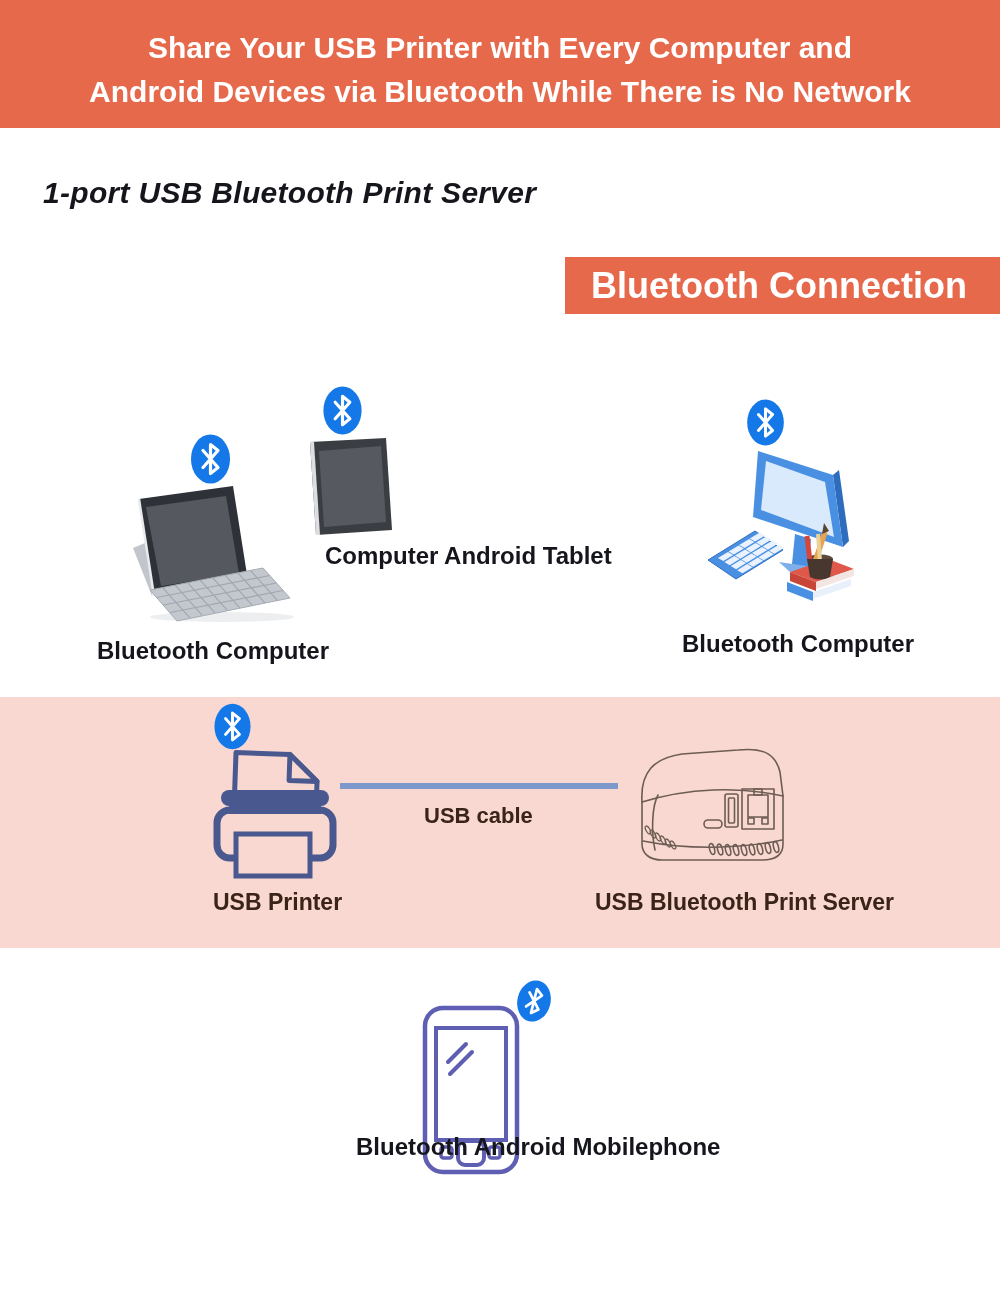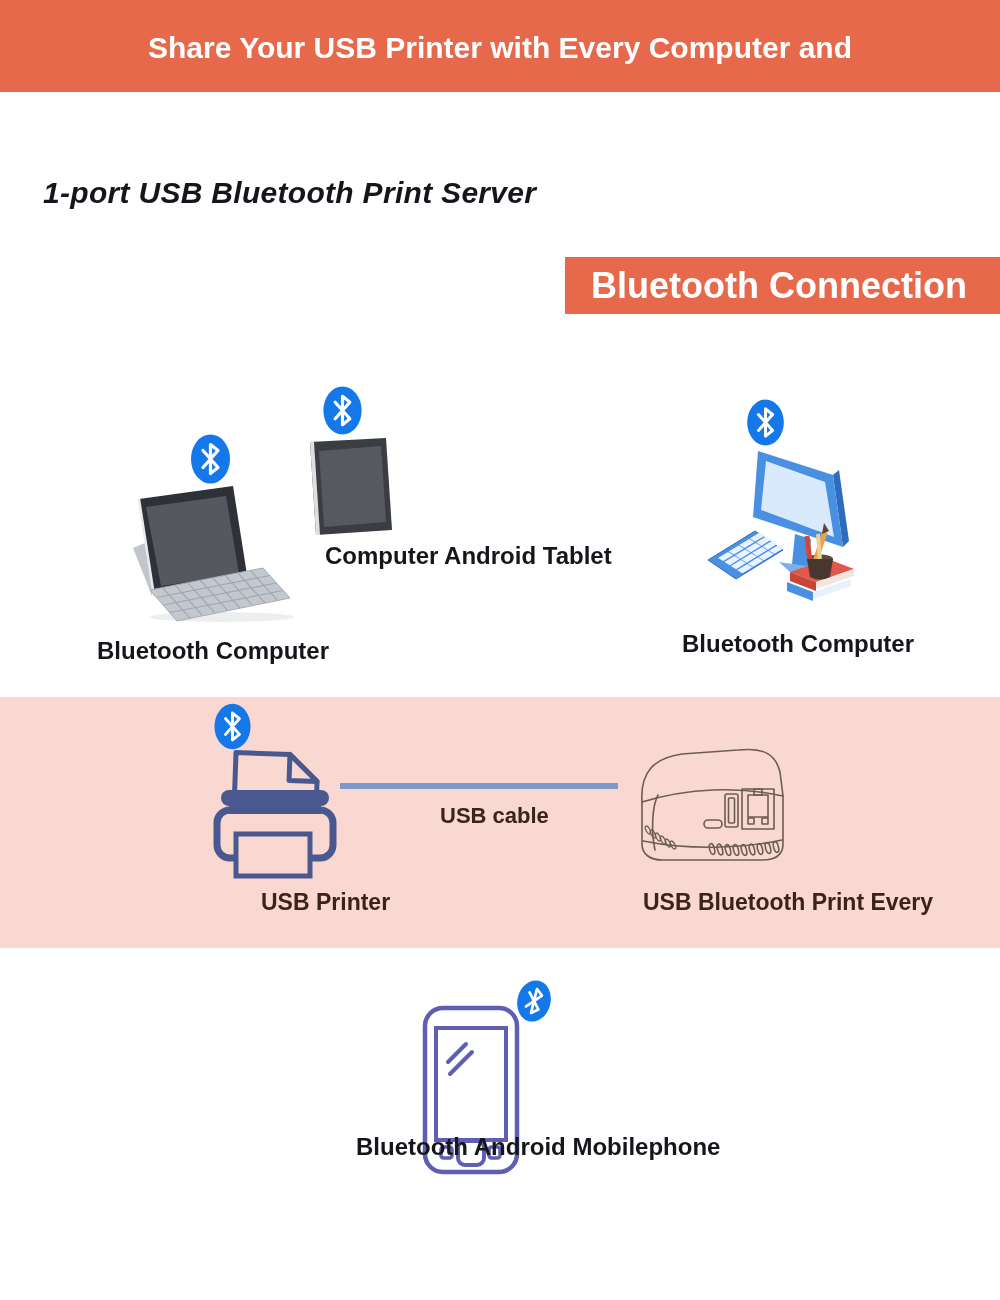--- a/index.html
+++ b/index.html
@@ -1,29 +1,29 @@
 <!DOCTYPE html>
 <html><head>
 <meta charset="utf-8">
 <style>
   html,body{margin:0;padding:0;background:#fff;}
   .stage{position:relative;width:1000px;height:1300px;background:#ffffff;overflow:hidden;
          font-family:"Liberation Sans",sans-serif;}
   .abs{position:absolute;}
-  .banner{left:0;top:0;width:1000px;height:92px;background:#E7694C;color:#fff;
+  .banner{left:0;top:0;width:1000px;height:128px;background:#E7694C;color:#fff;
           text-align:center;box-sizing:border-box;padding-top:26px;}
   .banner-line{font-size:30px;font-weight:bold;line-height:44px;white-space:nowrap;}
   .page-title{left:43px;top:176px;font-size:30px;font-weight:bold;color:#15151C;
               letter-spacing:.3px;white-space:nowrap;font-style:italic;}
   .conn-banner{left:565px;top:257px;width:511px;height:57px;background:#E7694C;}
   .conn-banner span{display:block;padding-left:26px;font-size:36px;font-weight:bold;
                     color:#fff;line-height:57px;white-space:nowrap;}
   .band{left:0;top:697px;width:1000px;height:251px;background:#F8D8D0;}
   .dev-label{font-size:24px;font-weight:bold;color:#15151C;white-space:nowrap;line-height:1.15;}
-  .band-label{font-size:23px;font-weight:bold;color:#3A2318;white-space:nowrap;line-height:1.15;margin-left:48px;}
+  .band-label{font-size:23px;font-weight:bold;color:#3A2318;white-space:nowrap;line-height:1.15;}
   .cable-label{font-size:22px;font-weight:bold;color:#3A2318;white-space:nowrap;}
   .cable-line{left:340px;top:783px;width:278px;height:6px;background:#7D99CB;}
   svg.art{position:absolute;overflow:visible;}
 </style>
 </head>
 <body>
 
 <div class="stage">
 
   <svg width="0" height="0" style="position:absolute" aria-hidden="true">
@@ -32,20 +32,21 @@
         <ellipse cx="20" cy="25" rx="19.5" ry="24.5" fill="#1478E8"></ellipse>
         <path d="M12.5 16.5 L27.5 33.5 L20 39.5 L20 10.5 L27.5 16.5 L12.5 33.5" fill="none" stroke="#ffffff" stroke-width="3.2" stroke-linecap="round" stroke-linejoin="round"></path>
       </g>
       <path id="dk" d="M0 0 l10 -6.1 l5.3 3.1 l-10 6.1 z" fill="#EAF3FD"></path>
       <ellipse id="vent" rx="2.4" ry="5.5"></ellipse>
     </defs>
   </svg>
 
   <div class="abs banner">
     <div class="banner-line">Share Your USB Printer with Every Computer and</div>
+    <div class="banner-line">Android Devices via Bluetooth While There is No Network</div>
   </div>
 
   <div class="abs page-title">1-port USB Bluetooth Print Server</div>
 
   <div class="abs conn-banner">
     <span>Bluetooth Connection</span>
   </div>
 
   <div class="abs band"></div>
 
@@ -142,21 +143,21 @@
     <rect x="24" y="62" width="92" height="10" fill="#4A5890"></rect>
     <rect x="12" y="68" width="116" height="48" rx="13" fill="none" stroke="#4A5890" stroke-width="7"></rect>
     <rect x="31" y="92" width="74" height="42" fill="#F8D8D0" stroke="#4A5890" stroke-width="5"></rect>
   </svg>
   <svg class="art" style="left:214px;top:702px;width:37px;height:49px" viewBox="0 0 40 50">
       <use href="#btg"></use>
     </svg>
   <div class="abs band-label" style="left:213px;top:889px">USB Printer</div>
 
   <div class="abs cable-line"></div>
-  <div class="abs cable-label" style="left:440px;top:803px">USB cable</div>
+  <div class="abs cable-label" style="left:424px;top:803px">USB cable</div>
 
   <svg class="art" style="left:628px;top:744px;width:170px;height:130px" viewBox="0 0 170 130">
     <g stroke="#6D5C54" stroke-width="1.6" fill="none" stroke-linecap="round" stroke-linejoin="round">
       <path d="M14 100 L14 58 C12 28 26 14 54 10 L110 6 C138 3 148 12 152 28 L155 52 L155 100 C155 112 146 116 134 116 L34 116 C22 116 14 110 14 100 Z"></path>
       <path d="M14 58 C60 44 110 42 155 52"></path>
       <path d="M15 97 C60 106 112 105 154 96"></path>
       <path d="M30 51 C24 62 23 88 27 106"></path>
       <rect x="76" y="76" width="18" height="8" rx="4"></rect>
       <rect x="97" y="50" width="13" height="33" rx="2"></rect>
       <rect x="100.5" y="54" width="6" height="25" rx="1"></rect>
@@ -175,21 +176,21 @@
       <use href="#vent" transform="translate(140,104) rotate(-15)"></use>
       <use href="#vent" transform="translate(148,103) rotate(-15)"></use>
       <use href="#vent" transform="translate(20,86) rotate(-30) scale(0.8)"></use>
       <use href="#vent" transform="translate(25,90) rotate(-30) scale(0.8)"></use>
       <use href="#vent" transform="translate(30,93) rotate(-30) scale(0.8)"></use>
       <use href="#vent" transform="translate(35,96) rotate(-30) scale(0.8)"></use>
       <use href="#vent" transform="translate(40,99) rotate(-30) scale(0.8)"></use>
       <use href="#vent" transform="translate(45,101) rotate(-30) scale(0.8)"></use>
     </g>
   </svg>
-  <div class="abs band-label" style="left:595px;top:889px">USB Bluetooth Print Every</div>
+  <div class="abs band-label" style="left:595px;top:889px">USB Bluetooth Print Server</div>
 
   <svg class="art" style="left:413px;top:968px;width:150px;height:212px" viewBox="0 0 150 212">
     <g stroke="#5E5EB2" fill="#ffffff" stroke-linecap="round">
       <rect x="12" y="40" width="92" height="164" rx="18" stroke-width="4.5"></rect>
       <rect x="23" y="60" width="70" height="112" stroke-width="4"></rect>
       <line x1="35" y1="94" x2="53" y2="76" stroke-width="4"></line>
       <line x1="37" y1="106" x2="59" y2="84" stroke-width="4"></line>
       <rect x="28" y="179" width="11" height="11" rx="2.5" stroke-width="3.5"></rect>
       <rect x="45" y="173" width="26" height="24" rx="7" stroke-width="4"></rect>
       <rect x="76" y="179" width="11" height="11" rx="2.5" stroke-width="3.5"></rect>

